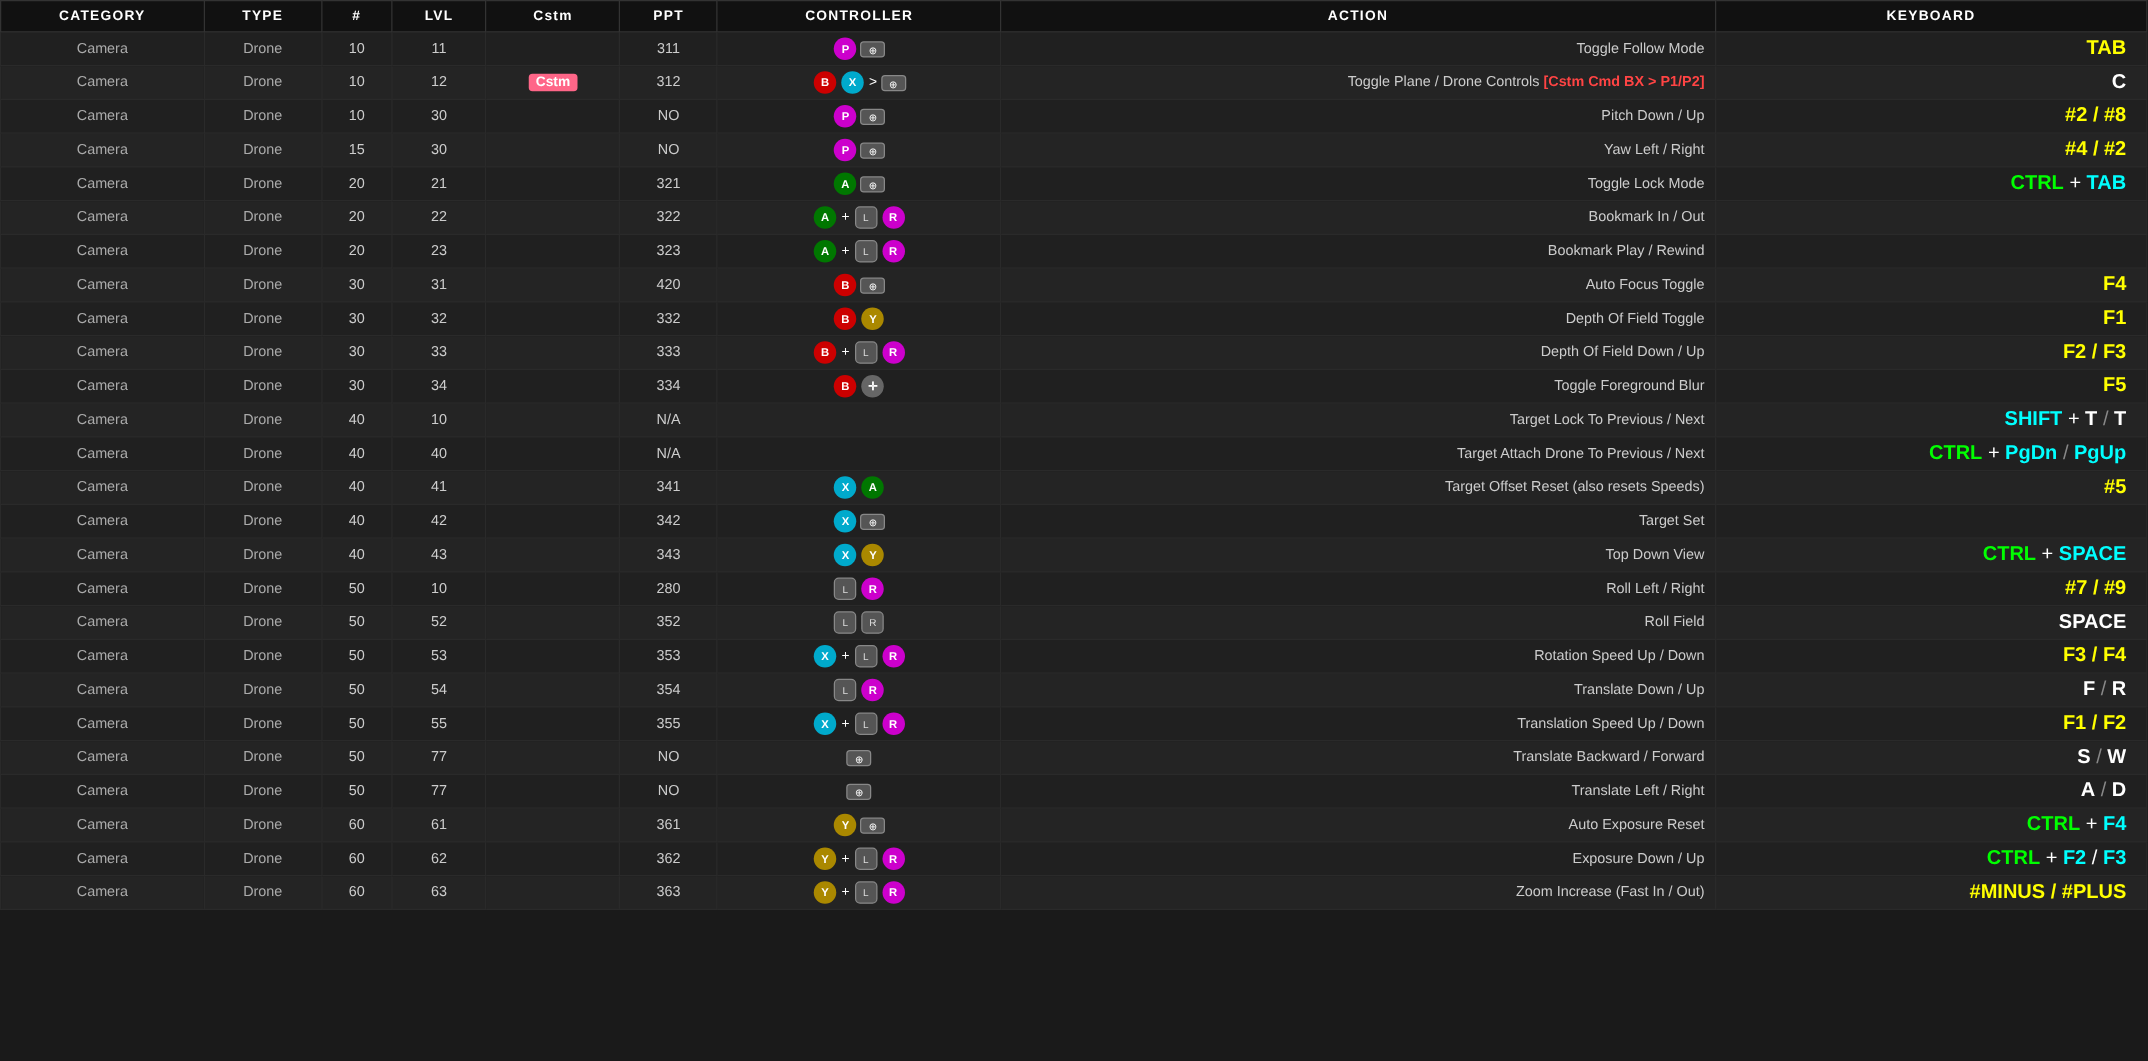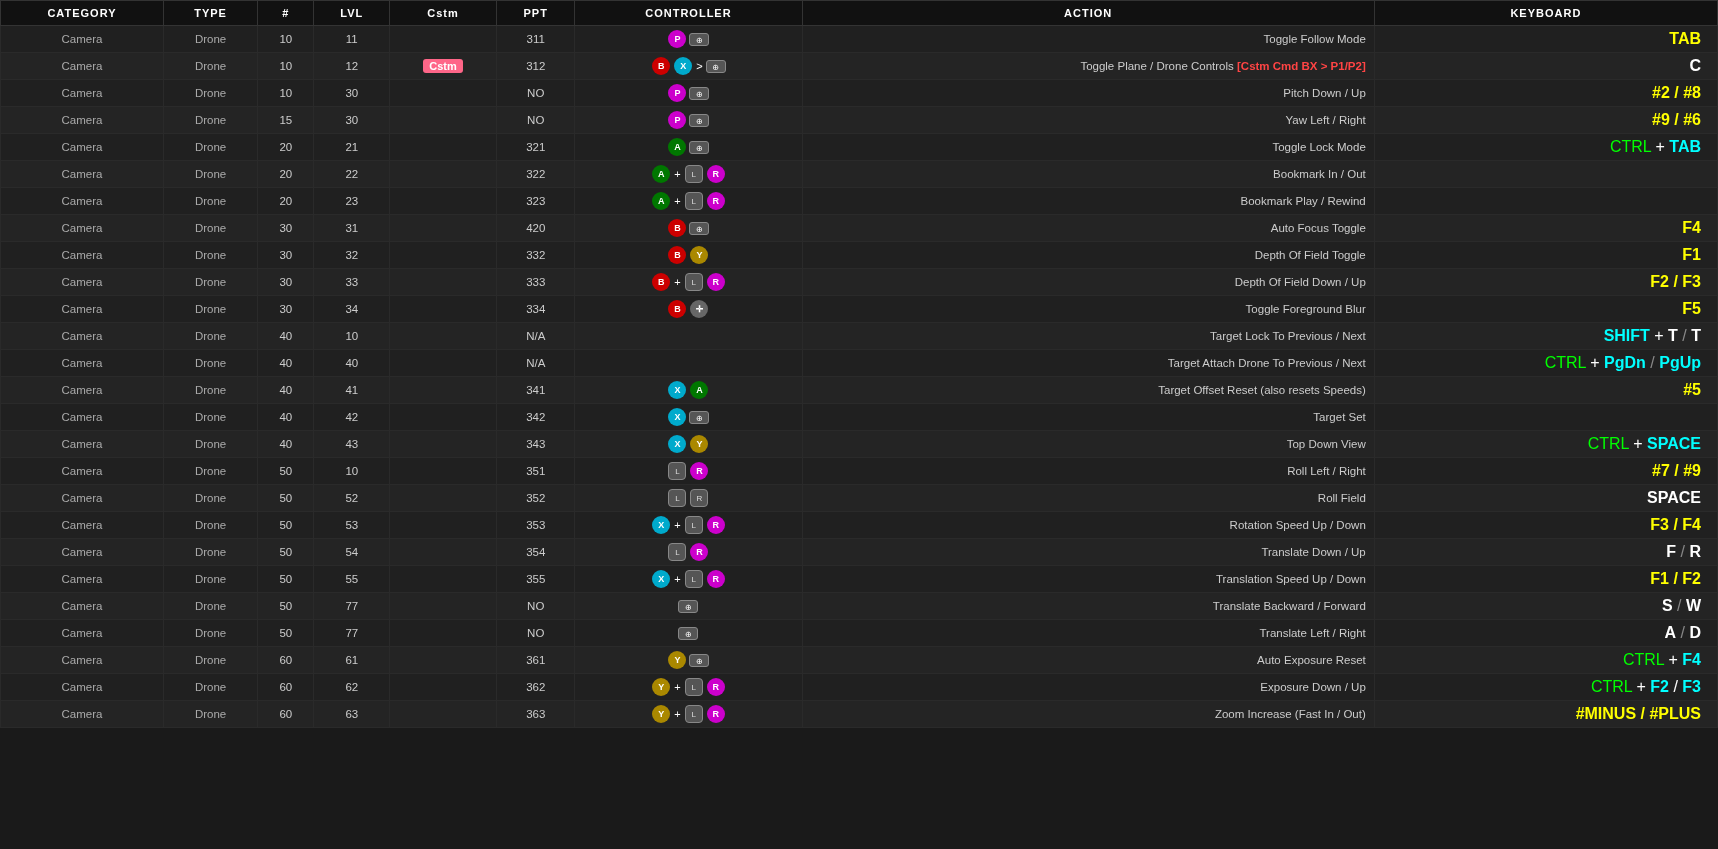--- a/index.html
+++ b/index.html
@@ -52,21 +52,21 @@
 
     .cstm-badge {
       background: #ff6688;
       color: #fff;
       padding: 1px 6px;
       border-radius: 3px;
       font-weight: bold;
       font-size: 11px;
     }
     .key-yellow { color: #ffff00; font-weight: bold; }
-    .key-green { color: #00ff00; font-weight: normal; }
+    .key-green { color: #00ff00; font-weight: bold; }
     .key-cyan { color: #00ffff; font-weight: bold; }
     .key-white { color: #ffffff; font-weight: bold; }
     .plus-white { color: #ffffff; font-weight: normal; }
     .action-red { color: #ff4444; font-weight: bold; }
 
     
     .btn {
       display: inline-flex;
       align-items: center;
       justify-content: center;
@@ -199,21 +199,21 @@
         <td class="type">Drone</td>
         <td class="num">15</td>
         <td class="lvl">30</td>
         <td></td>
         <td class="ppt">NO</td>
         <td class="controller-col"><span class="controller-combo">
             <span class="btn btn-magenta">P</span>
             <span class="pad-icon" style="display: inline-block; width: 20px; height: 13px; background: rgb(85, 85, 85); border-radius: 3px; border: 1px solid rgb(136, 136, 136); vertical-align: middle; font-size: 8px; color: rgb(255, 255, 255); text-align: center; line-height: 13px;">⊕</span>
           </span></td>
         <td class="action-col">Yaw Left / Right</td>
-        <td class="keyboard-col"><span class="key-yellow">#9 / #6</span></td>
+        <td class="keyboard-col"><span class="key-yellow">#4 / #2</span></td>
       </tr>
       <tr>
         <td class="category">Camera</td>
         <td class="type">Drone</td>
         <td class="num">20</td>
         <td class="lvl">21</td>
         <td></td>
         <td class="ppt">321</td>
         <td class="controller-col"><span class="controller-combo">
             <span class="btn btn-green">A</span>
@@ -375,21 +375,21 @@
           </span></td>
         <td class="action-col">Top Down View</td>
         <td class="keyboard-col"><span><span class="key-green">CTRL</span><span class="plus-white"> + </span><span class="key-cyan">SPACE</span></span></td>
       </tr>
       <tr>
         <td class="category">Camera</td>
         <td class="type">Drone</td>
         <td class="num">50</td>
         <td class="lvl">10</td>
         <td></td>
-        <td class="ppt">351</td>
+        <td class="ppt">280</td>
         <td class="controller-col"><span class="controller-combo">
             <span class="stick-icon">L</span>
             <span class="btn btn-magenta">R</span>
           </span></td>
         <td class="action-col">Roll Left / Right</td>
         <td class="keyboard-col"><span class="key-yellow">#7 / #9</span></td>
       </tr>
       <tr>
         <td class="category">Camera</td>
         <td class="type">Drone</td>

